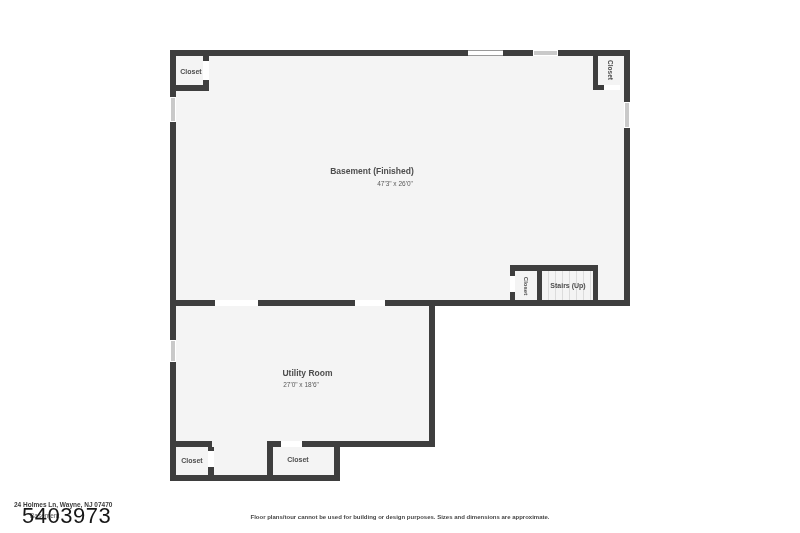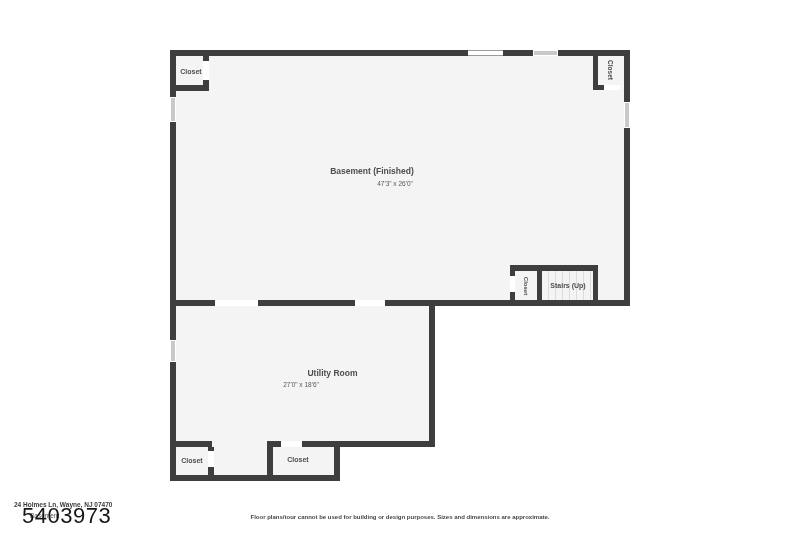--- a/index.html
+++ b/index.html
@@ -85,21 +85,21 @@
       <div class="tread" style="left: 562px; top: 271px; width: 1px; height: 29px;"></div>
       <div class="tread" style="left: 569px; top: 271px; width: 1px; height: 29px;"></div>
       <div class="tread" style="left: 576px; top: 271px; width: 1px; height: 29px;"></div>
       <div class="tread" style="left: 583px; top: 271px; width: 1px; height: 29px;"></div>
       <div class="tread" style="left: 590px; top: 271px; width: 1px; height: 29px;"></div>
     </div>
 
   <div class="label room-name" style="left:372px;top:171px;">Basement (Finished)</div>
   <div class="label room-dims" style="left:395px;top:183px;">47'3" x 26'0"</div>
 
-  <div class="label room-name" style="left:314px;top:373px;padding-left:37px;">Utility Room</div>
+  <div class="label room-name" style="left:289px;top:373px;padding-left:37px;">Utility Room</div>
   <div class="label room-dims" style="left:301px;top:384px;">27'0" x 18'6"</div>
 
   <div class="label stairs-label" style="left:568px;top:285px;">Stairs (Up)</div>
 
   <div class="label closet-label" style="left:191px;top:71px;">Closet</div>
   <div class="label closet-label vertical" style="left:610px;top:70px;font-size:6.5px;">Closet</div>
   <div class="label closet-label vertical" style="left:526px;top:286px;font-size:6px;">Closet</div>
   <div class="label closet-label" style="left:192px;top:460px;">Closet</div>
   <div class="label closet-label" style="left:298px;top:459px;">Closet</div>
 

